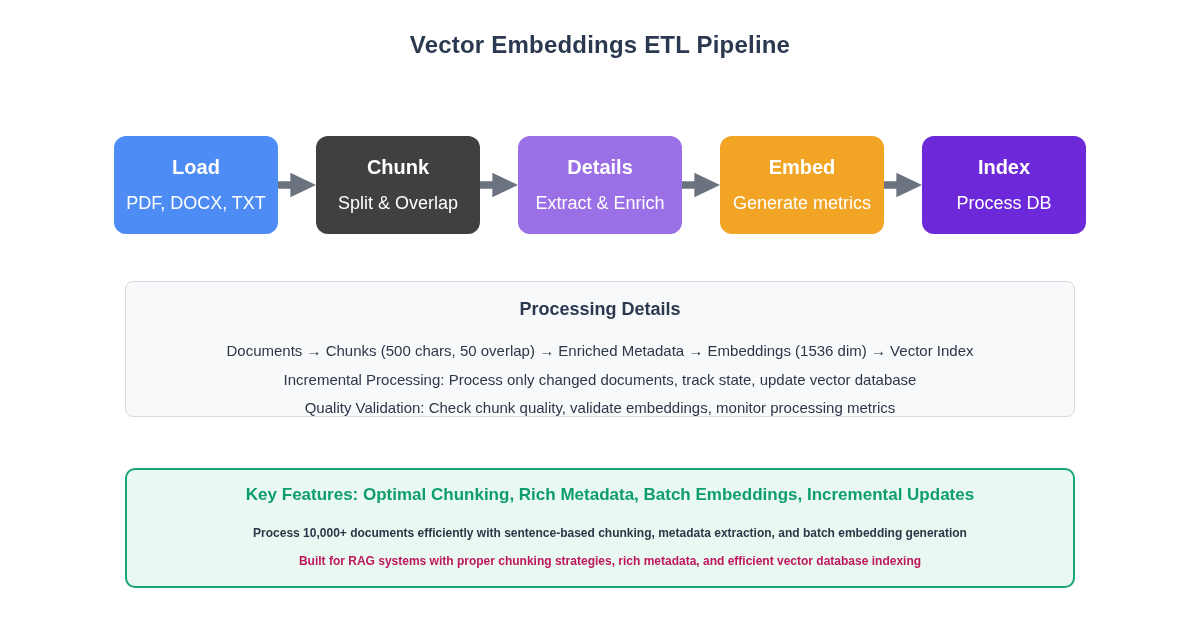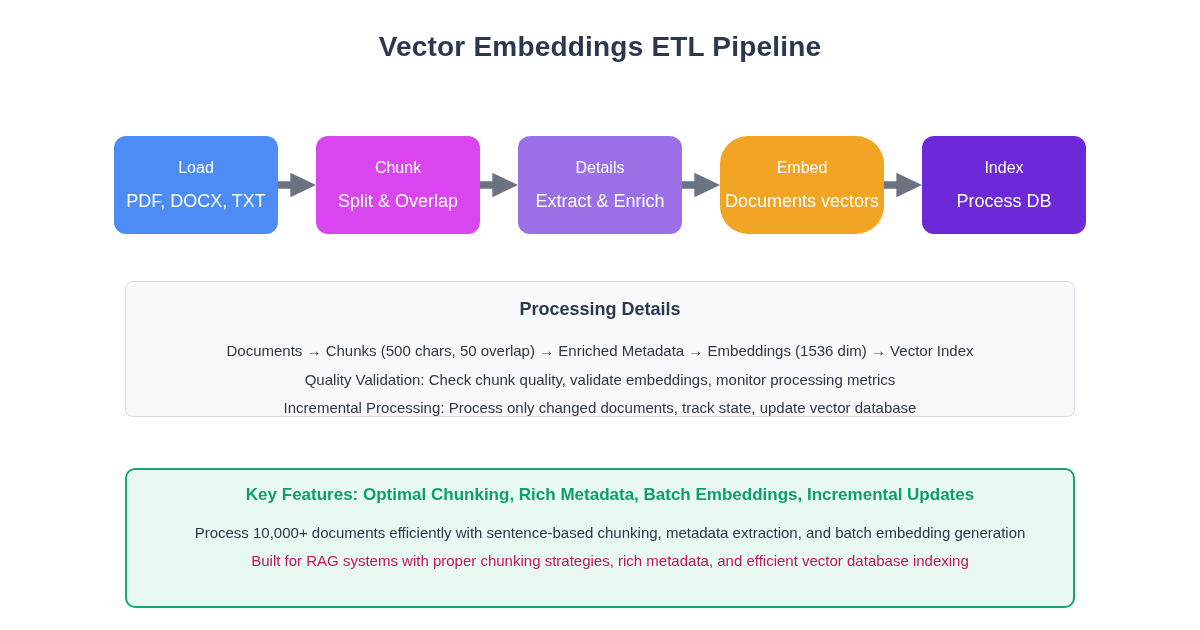--- a/index.html
+++ b/index.html
@@ -6,36 +6,36 @@
   .canvas{
     position:relative;
     width:1200px;height:630px;
     background:#ffffff;
     font-family:"Liberation Sans", sans-serif;
     overflow:hidden;
   }
   .page-title{
     position:absolute;top:31px;left:0;width:100%;
     text-align:center;
-    font-size:28px;font-weight:700;
+    font-size:24px;font-weight:700;
     letter-spacing:0.2px;
   }
   .pipeline{
     position:absolute;top:136px;left:0;width:100%;
     display:flex;justify-content:center;align-items:center;
   }
   .stage{
     width:164px;height:98px;
     border-radius:12px;
     display:flex;flex-direction:column;justify-content:center;align-items:center;
     row-gap:14px;
     color:#ffffff;
     flex:0 0 auto;
   }
-  .stage-title{font-size:16px;font-weight:400;}
+  .stage-title{font-size:20px;font-weight:700;}
   .stage-subtitle{font-size:18px;}
   .flow-arrow{
     width:38px;height:46px;
     flex:0 0 auto;
     display:flex;align-items:center;justify-content:center;
   }
   .flow-arrow svg{display:block;width:38px;height:46px;}
   .panel{
     position:absolute;left:125px;width:950px;
     box-sizing:border-box;
@@ -48,30 +48,30 @@
     border-radius:8px;
   }
   .panel-processing .panel-heading{
     margin:17px 0 12px 0;
     font-size:18px;font-weight:700;text-align:center;
   }
   .panel-processing .panel-line{
     margin:0;line-height:28.5px;font-size:15px;
   }
   .panel-features{
-    top:468px;height:140px;
+    top:468px;height:120px;
     border-radius:10px;
     border-width:2px;border-style:solid;padding-left:20px;
   }
   .panel-features .panel-heading{
     margin:15px 0 14px 0;
     font-size:17px;font-weight:700;
   }
   .panel-features .panel-line{
-    margin:0;line-height:28px;font-size:15px;
+    margin:0;line-height:28px;font-size:12px;font-weight:bold;
   }
 </style>
 </head>
 <body>
 
 <div class="canvas">
 
   <div class="page-title" style="color: rgb(42, 57, 80);">Vector Embeddings ETL Pipeline</div>
 
   <div class="pipeline">
@@ -80,21 +80,21 @@
       <span class="stage-title">Load</span>
       <span class="stage-subtitle">PDF, DOCX, TXT</span>
     </div>
 
     <span class="flow-arrow" style="color: rgb(107, 114, 128);">
       <svg viewBox="0 0 40 46" aria-hidden="true">
         <polygon points="0,19 13,19 13,10 40,23 13,36 13,27 0,27" fill="currentColor"></polygon>
       </svg>
     </span>
 
-    <div class="stage" style="background-color: #d946ef; text-align: center;">
+    <div class="stage" style="background-color: #404040; text-align: center;">
       <span class="stage-title">Chunk</span>
       <span class="stage-subtitle">Split &amp; Overlap</span>
     </div>
 
     <span class="flow-arrow" style="color: rgb(107, 114, 128);">
       <svg viewBox="0 0 40 46" aria-hidden="true">
         <polygon points="0,19 13,19 13,10 40,23 13,36 13,27 0,27" fill="currentColor"></polygon>
       </svg>
     </span>
 
@@ -102,43 +102,43 @@
       <span class="stage-title">Details</span>
       <span class="stage-subtitle">Extract &amp; Enrich</span>
     </div>
 
     <span class="flow-arrow" style="color: rgb(107, 114, 128);">
       <svg viewBox="0 0 40 46" aria-hidden="true">
         <polygon points="0,19 13,19 13,10 40,23 13,36 13,27 0,27" fill="currentColor"></polygon>
       </svg>
     </span>
 
-    <div class="stage" style="background-color: rgb(242, 164, 36); border-radius: 28px;">
+    <div class="stage" style="background-color: rgb(242, 164, 36);">
       <span class="stage-title">Embed</span>
-      <span class="stage-subtitle">Documents vectors</span>
+      <span class="stage-subtitle">Generate metrics</span>
     </div>
 
     <span class="flow-arrow" style="color: rgb(107, 114, 128);">
       <svg viewBox="0 0 40 46" aria-hidden="true">
         <polygon points="0,19 13,19 13,10 40,23 13,36 13,27 0,27" fill="currentColor"></polygon>
       </svg>
     </span>
 
     <div class="stage" style="background-color: #6d28d9;">
       <span class="stage-title">Index</span>
       <span class="stage-subtitle">Process DB</span>
     </div>
 
   </div>
 
   <div class="panel panel-processing" style="background-color: rgb(248, 249, 250); border-color: rgb(215, 219, 224);">
     <div class="panel-heading" style="color: rgb(42, 57, 80);">Processing Details</div>
     <p class="panel-line" style="color: rgb(45, 55, 72); margin-top: 17px;">Documents → Chunks (500 chars, 50 overlap) → Enriched Metadata → Embeddings (1536 dim) → Vector Index</p>
+    <p class="panel-line" style="color: rgb(45, 55, 72);">Incremental Processing: Process only changed documents, track state, update vector database</p>
     <p class="panel-line" style="color: rgb(45, 55, 72);">Quality Validation: Check chunk quality, validate embeddings, monitor processing metrics</p>
-    <p class="panel-line" style="color: rgb(45, 55, 72);">Incremental Processing: Process only changed documents, track state, update vector database</p>
   </div>
 
   <div class="panel panel-features" style="background-color: rgb(233, 248, 240); border-color: rgb(23, 166, 115);">
     <div class="panel-heading" style="color: rgb(14, 158, 108);">Key Features: Optimal Chunking, Rich Metadata, Batch Embeddings, Incremental Updates</div>
     <p class="panel-line" style="color: rgb(45, 55, 72);">Process 10,000+ documents efficiently with sentence-based chunking, metadata extraction, and batch embedding generation</p>
     <p class="panel-line" style="color: #be185d;">Built for RAG systems with proper chunking strategies, rich metadata, and efficient vector database indexing</p>
   </div>
 
 </div>
 

